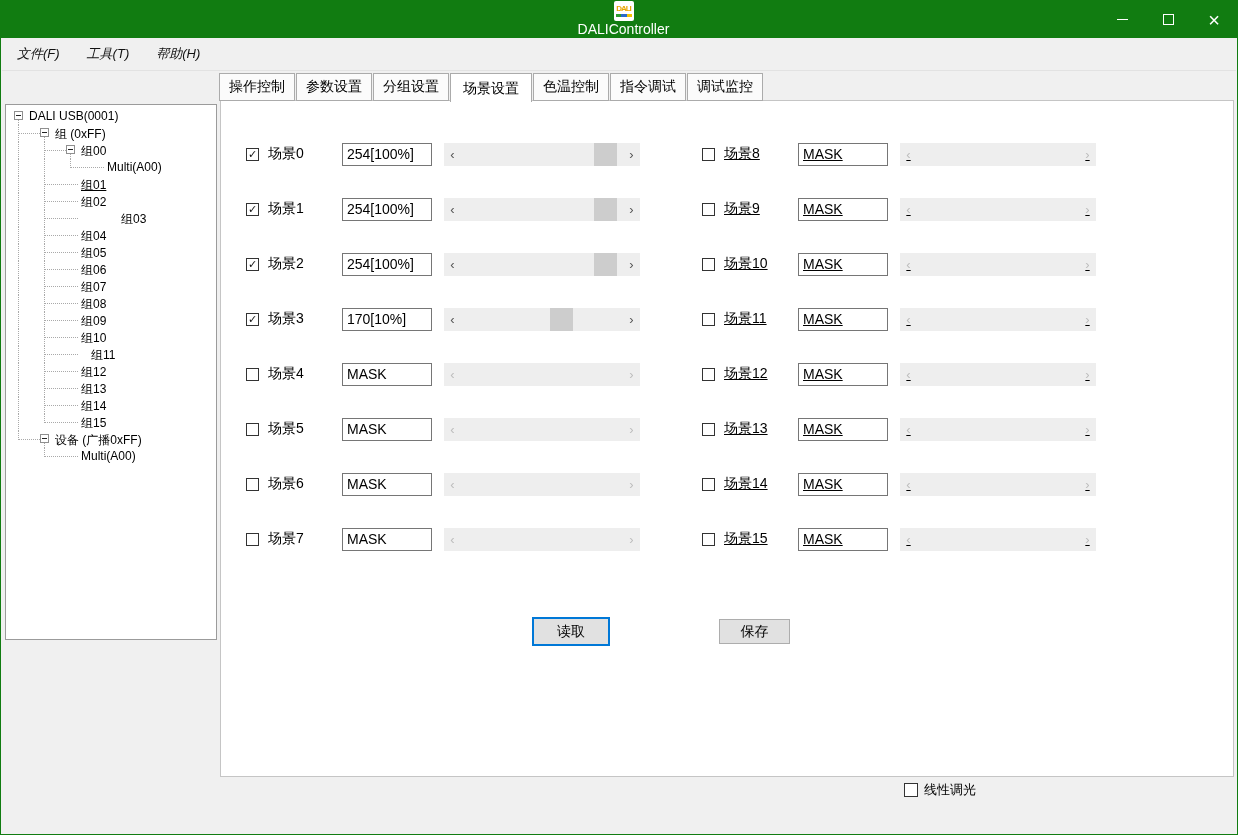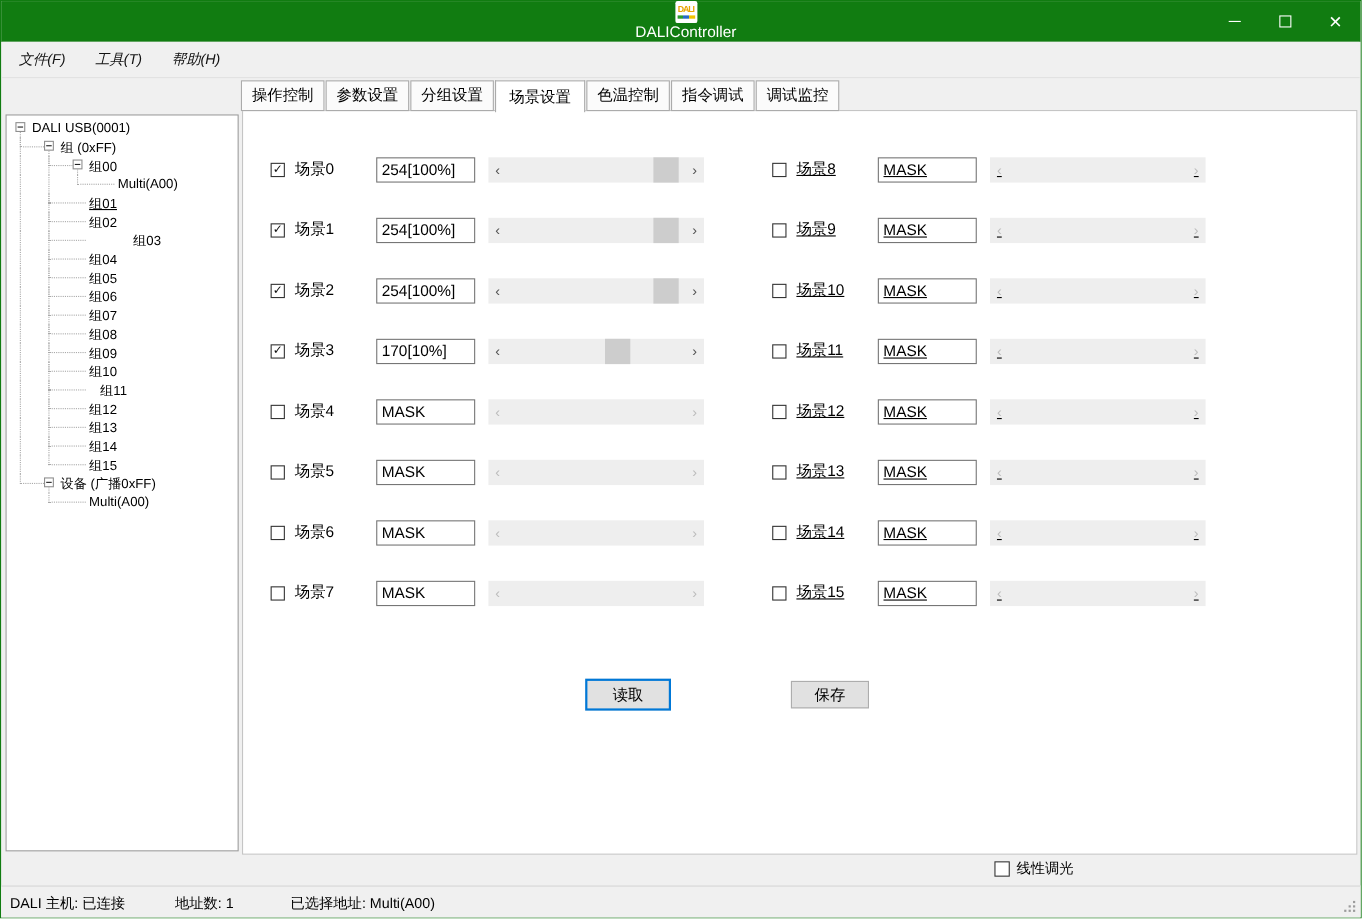--- a/index.html
+++ b/index.html
@@ -27,21 +27,21 @@
   .glyph-max { width:11px; height:11px; border:1px solid #fff; }
   .glyph-close { font-size:20px; line-height:20px; color:#fff; font-weight:400; }
   
   .menubar {
     position:absolute; left:1px; top:37px; right:1px; height:33px; background:#f0f0f0;
     display:flex; align-items:center; padding-left:15px; border-bottom:1px solid #e2e2e2;
   }
   .menu-item { font-size:13px; color:#111; margin-right:27px;font-style:italic; }
   
   .tree-panel {
-    position:absolute; left:4px; top:103px; width:212px; height:670px;
+    position:absolute; left:4px; top:103px; width:212px; height:536px;
     background:#fff; border:1px solid #9b9b9b; overflow:hidden; padding-top:3px;
   }
   .tree-row { position:relative; height:17px; font-size:12px; white-space:nowrap; }
   .tree-label { position:absolute; top:1px; color:#000; }
   .expander {
     position:absolute; top:3px; width:9px; height:9px; background:#fff;
     border:1px solid #8f8f8f; z-index:2;
   }
   .expander::before {
     content:""; position:absolute; left:1px; top:3px; width:5px; height:1px; background:#222;
@@ -475,20 +475,14 @@
       </div>
     <button class="btn btn-read">读取</button>
     <button class="btn btn-save">保存</button>
   </div>
 
   <div class="linear-dim">
     <span class="checkbox"></span>
     <span class="linear-dim-label">线性调光</span>
   </div>
 
-  <div class="statusbar">
-    <span class="status-item status-host">DALI 主机: 已连接</span>
-    <span class="status-item status-addr">地址数: 1</span>
-    <span class="status-item status-selected">已选择地址: Multi(A00)</span>
-    <div class="grip"></div>
-  </div>
 
 </div>
 
 </body></html>

